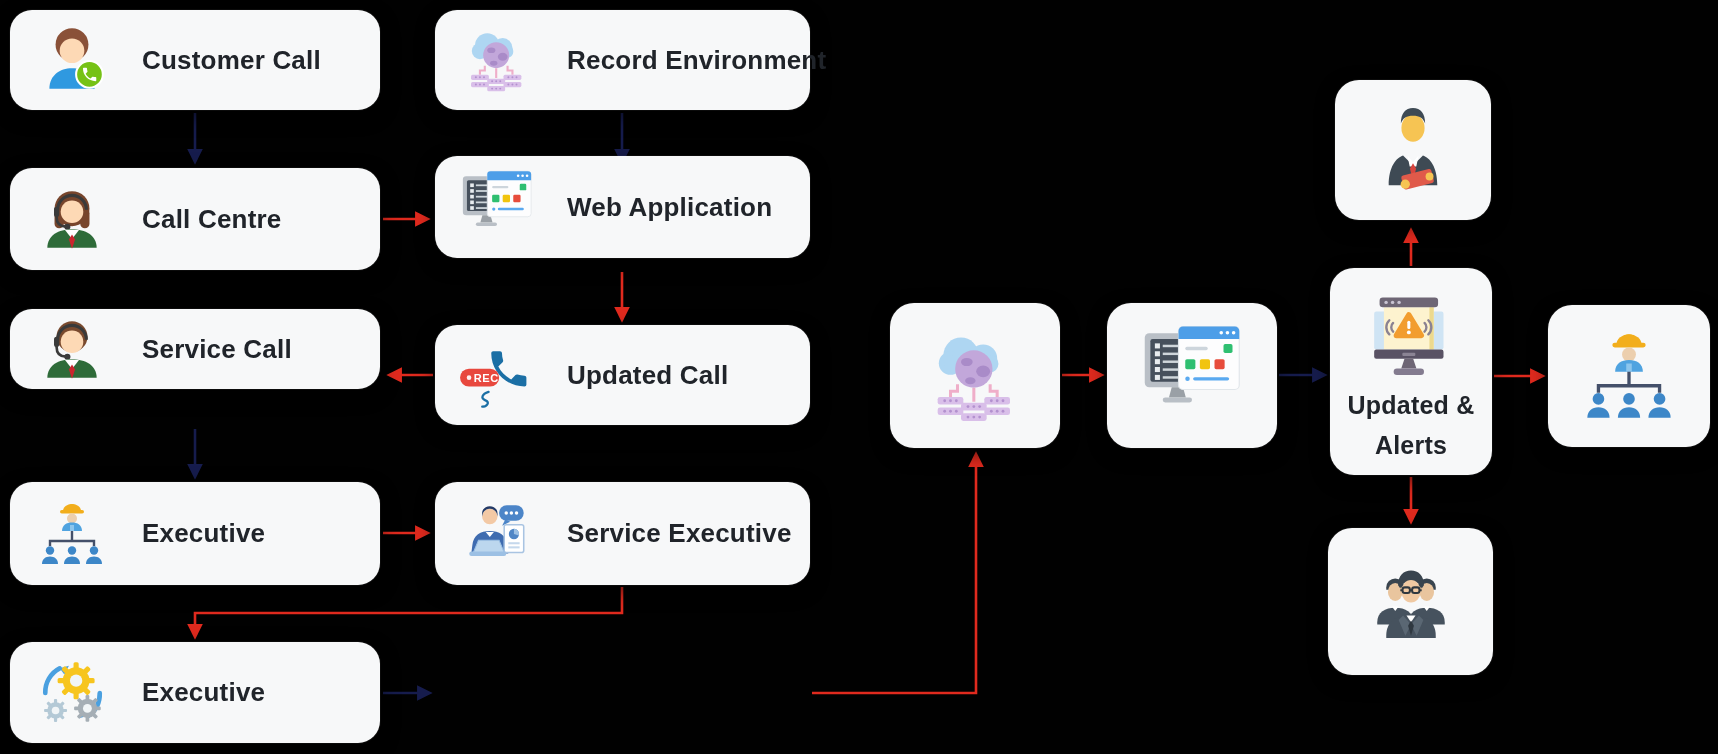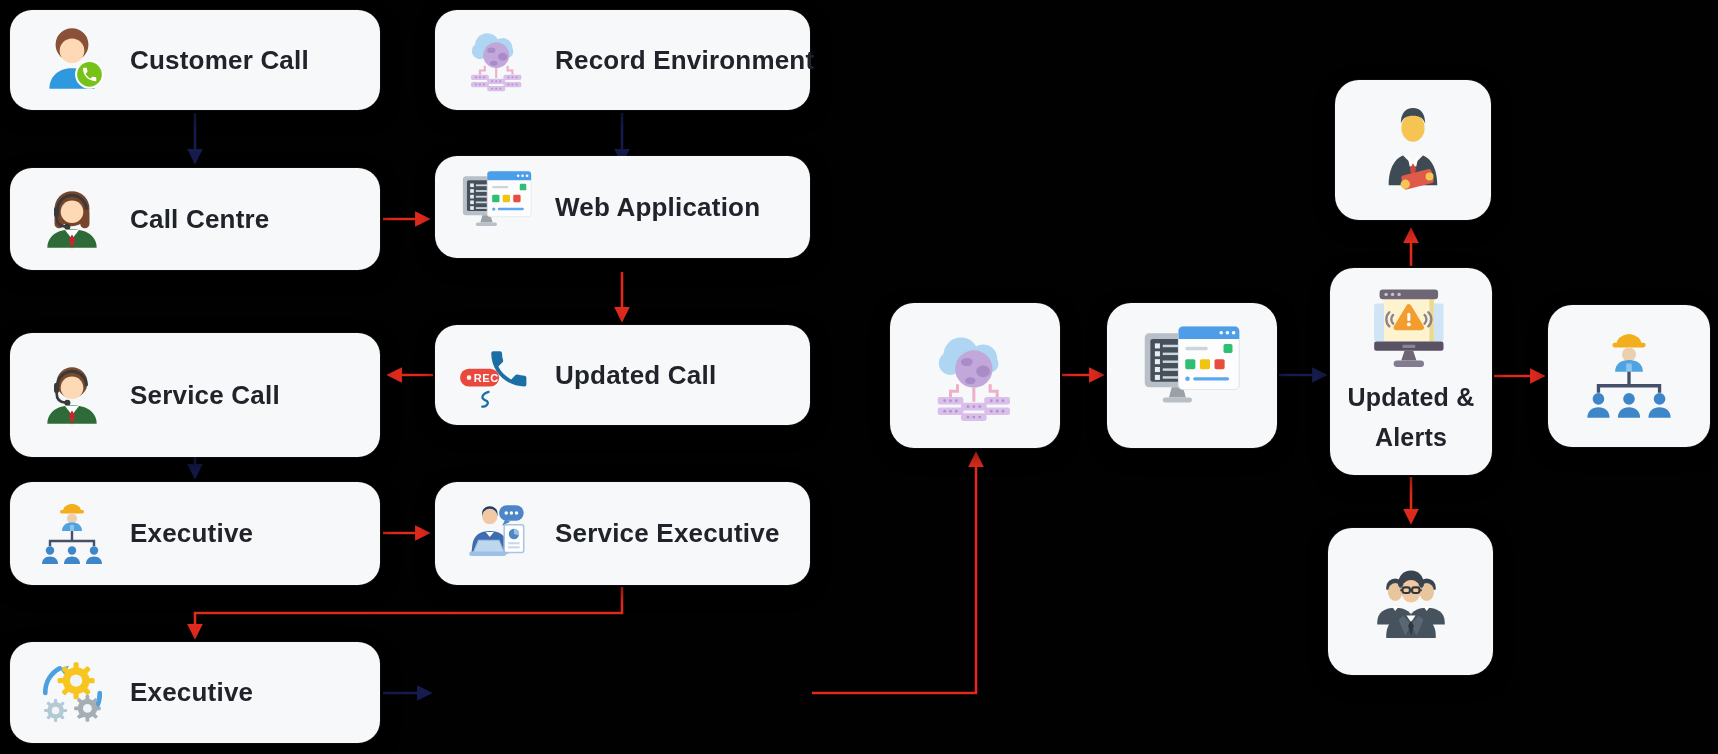--- a/index.html
+++ b/index.html
@@ -5,21 +5,21 @@
   html,body{margin:0;padding:0;background:#000;}
   #canvas{
     position:relative;width:1718px;height:754px;background:#010101;
     font-family:"Liberation Sans",sans-serif;overflow:hidden;
   }
   .node{
     position:absolute;background:#f7f8f9;border-radius:22px;
     box-shadow:0 0 0 1px rgba(255,255,255,.045),0 6px 18px rgba(0,0,0,.6);
     display:flex;align-items:center;box-sizing:border-box;
   }
-  .node.rect{padding-left:16px;gap:12px;}
+  .node.rect{padding-left:16px;gap:24px;}
   .node.rect .iconwrap{width:92px;display:flex;justify-content:center;align-items:flex-end;flex:0 0 auto;}
   .node.square{flex-direction:column;justify-content:center;border-radius:24px;}
   .label{font-weight:700;font-size:26px;color:#20242a;letter-spacing:.2px;white-space:nowrap;}
   .square .label{font-size:25px;text-align:center;line-height:1.6;white-space:normal;margin-top:4px;padding:0 14px;}
   .arrows{position:absolute;left:0;top:0;pointer-events:none;}
   svg{display:block;}
   #symdefs{position:absolute;width:0;height:0;overflow:hidden;}
 </style>
 </head>
 <body>
@@ -175,21 +175,21 @@
         <path d="M21 34 q0 9 9 9.5" stroke="#3a3a3a" stroke-width="2.6" fill="none"></path>
         <circle cx="31.5" cy="43.5" r="3" fill="#3a3a3a"></circle>
         <path d="M12 64 c0-12 11-18 24-18 s24 6 24 18 z" fill="#2e6b39"></path>
         <path d="M29 46.5 l7 9 7-9 z" fill="#fff"></path>
         <path d="M36 51 l3 5 -3 9 -3-9 z" fill="#c9252d"></path>
       </svg>
     </span>
     <span class="label">Call Centre</span>
   </div>
 
-  <div class="node rect" style="left:10px;top:333px;width:370px;height:124px">
+  <div class="node rect" style="left:10px;top:309px;width:370px;height:80px">
     <span class="iconwrap">
       <svg width="74" height="74" viewBox="0 0 72 72">
         <circle cx="36" cy="24" r="15" fill="#7a4a2e"></circle>
         <circle cx="36" cy="29" r="11" fill="#fdd9b5"></circle>
         <path d="M22 27 a14 14 0 0 1 28 0" stroke="#3a3a3a" stroke-width="3" fill="none"></path>
         <rect x="18.5" y="24" width="5" height="10" rx="2.5" fill="#3a3a3a"></rect>
         <path d="M21 34 q0 9 9 9.5" stroke="#3a3a3a" stroke-width="2.6" fill="none"></path>
         <circle cx="31.5" cy="43.5" r="3" fill="#3a3a3a"></circle>
         <path d="M12 64 c0-12 11-18 24-18 s24 6 24 18 z" fill="#2e6b39"></path>
         <path d="M29 46.5 l7 9 7-9 z" fill="#fff"></path>
@@ -338,21 +338,21 @@
         <path d="M48 60 l2.8 5 -2.8 11 -2.8-11 z" fill="#d8453e"></path>
         <g transform="rotate(-14 52 74)">
             <rect x="38" y="68" width="28" height="13" rx="2" fill="#e05a4a"></rect>
           </g>
         <circle cx="41" cy="79" r="4.2" fill="#f6c453"></circle>
         <circle cx="63" cy="72" r="3.6" fill="#f6c453"></circle>
       </svg>
     </span>
   </div>
 
-  <div class="node square" style="left:1330px;top:268px;width:162px;height:207px;justify-content:flex-start;padding-top:16px">
+  <div class="node square" style="left:1330px;top:268px;width:162px;height:207px;justify-content:flex-start;padding-top:24px">
     <span class="iconwrap">
       <svg width="104" height="89" viewBox="0 0 96 82">
         <rect x="14" y="18" width="64" height="35" rx="2" fill="#cfe4f4"></rect>
         <rect x="23" y="14" width="46" height="39" fill="#fdf3cf"></rect>
         <rect x="65" y="14" width="4" height="39" fill="#ecd98e"></rect>
         <rect x="19" y="5" width="54" height="9" rx="3" fill="#6e6675"></rect>
         <circle cx="25" cy="9.5" r="1.6" fill="#c9c4d2"></circle>
           <circle cx="31" cy="9.5" r="1.6" fill="#c9c4d2"></circle>
           <circle cx="37" cy="9.5" r="1.6" fill="#c9c4d2"></circle>
         <path d="M46 21 L57.5 40 H34.5 Z" fill="#f29d2e" stroke="#f29d2e" stroke-width="5" stroke-linejoin="round"></path>

